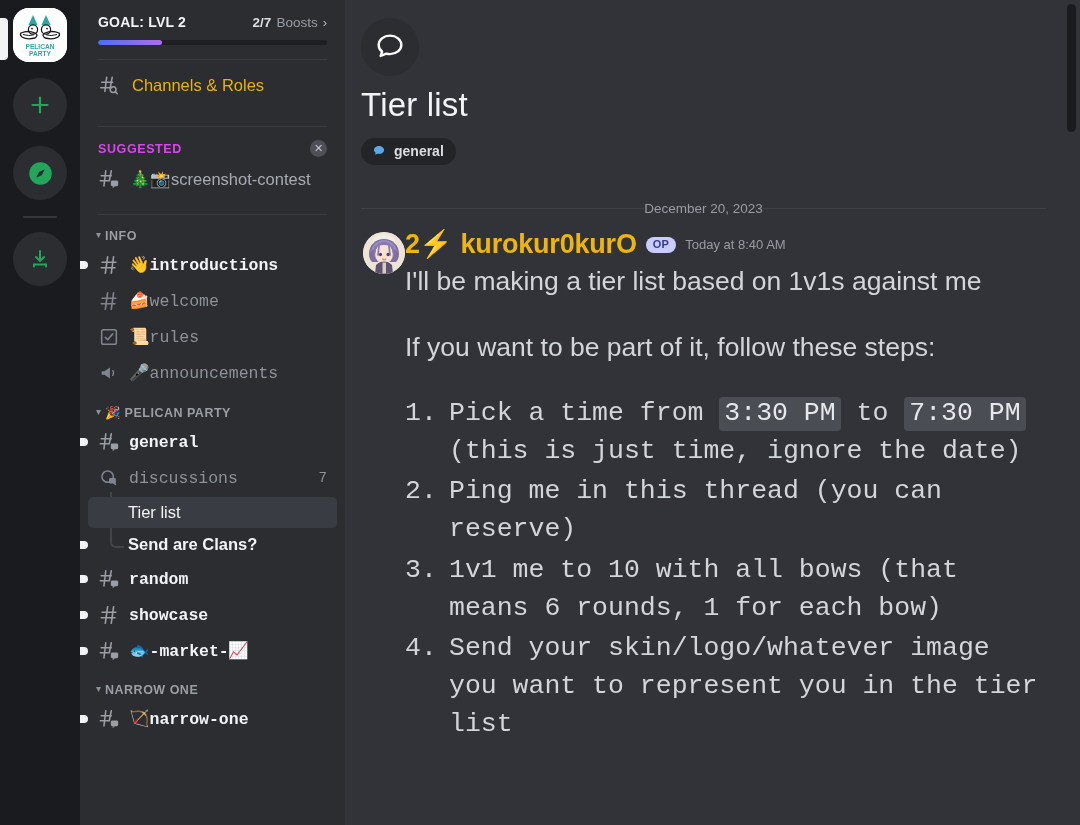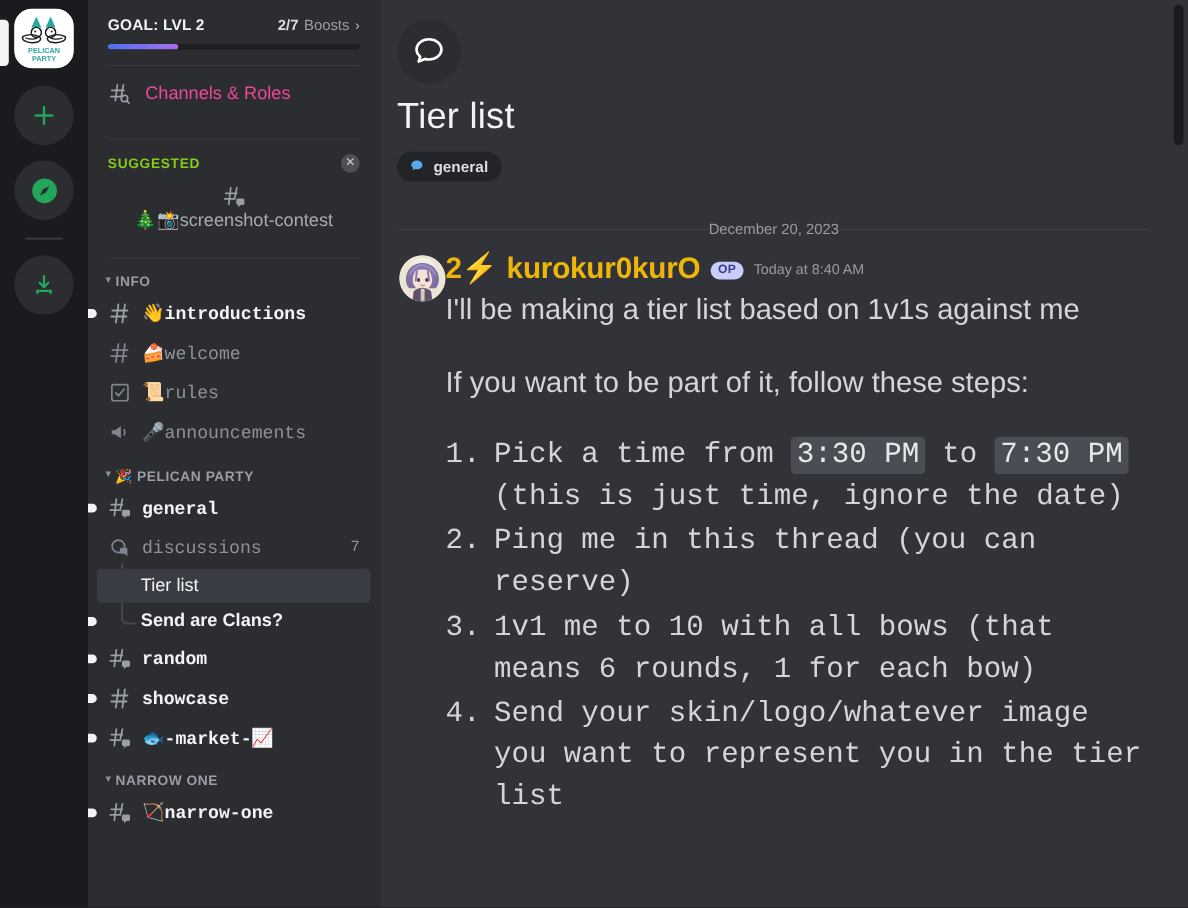--- a/index.html
+++ b/index.html
@@ -66,36 +66,36 @@
     background: linear-gradient(90deg, #4e6ff5 0%, #a96fe8 100%);
     border-radius: 3px;
   }
   .divider { height: 1px; background: #3a3c42; margin: 14px 18px 0 18px; }
 
   .ch-roles {
     display: flex; align-items: center; gap: 12px;
     padding: 14px 18px 16px 18px;
     color: #9a9ea5; cursor: pointer;
   }
-  .ch-roles-label { font-size: 16.5px; color: #ec4899; }
+  .ch-roles-label { font-size: 16.5px; color: #eab308; }
 
   .sug-head {
     display: flex; align-items: center; justify-content: space-between;
     padding: 13px 18px 4px 18px;
   }
-  .sug-title { font-size: 12.5px; font-weight: 600; letter-spacing: .6px; color: #84cc16; }
+  .sug-title { font-size: 12.5px; font-weight: 600; letter-spacing: .6px; color: #d946ef; }
   .sug-close {
     width: 17px; height: 17px; border-radius: 50%;
     background: #4e5058; color: #c7cad0;
     display: flex; align-items: center; justify-content: center;
     font-size: 11px; cursor: pointer; line-height: 1;
   }
   .sug-item {
-    display: flex; align-items: center; 
-    padding: 7px 18px 10px 18px; color: #a7abb2; cursor: pointer; flex-direction: column;
+    display: flex; align-items: center; gap: 10px;
+    padding: 7px 18px 10px 18px; color: #a7abb2; cursor: pointer;
   }
   .sug-item .lbl { font-size: 16.5px; }
 
   .cat {
     display: flex; align-items: center; gap: 4px;
     padding: 14px 18px 4px 16px; cursor: pointer;
   }
   .cat-chev { color: #8b9097; font-size: 10px; line-height: 1; transform: translateY(-1px); }
   .cat-label {
     font-size: 12.5px; font-weight: 600; letter-spacing: .5px;

